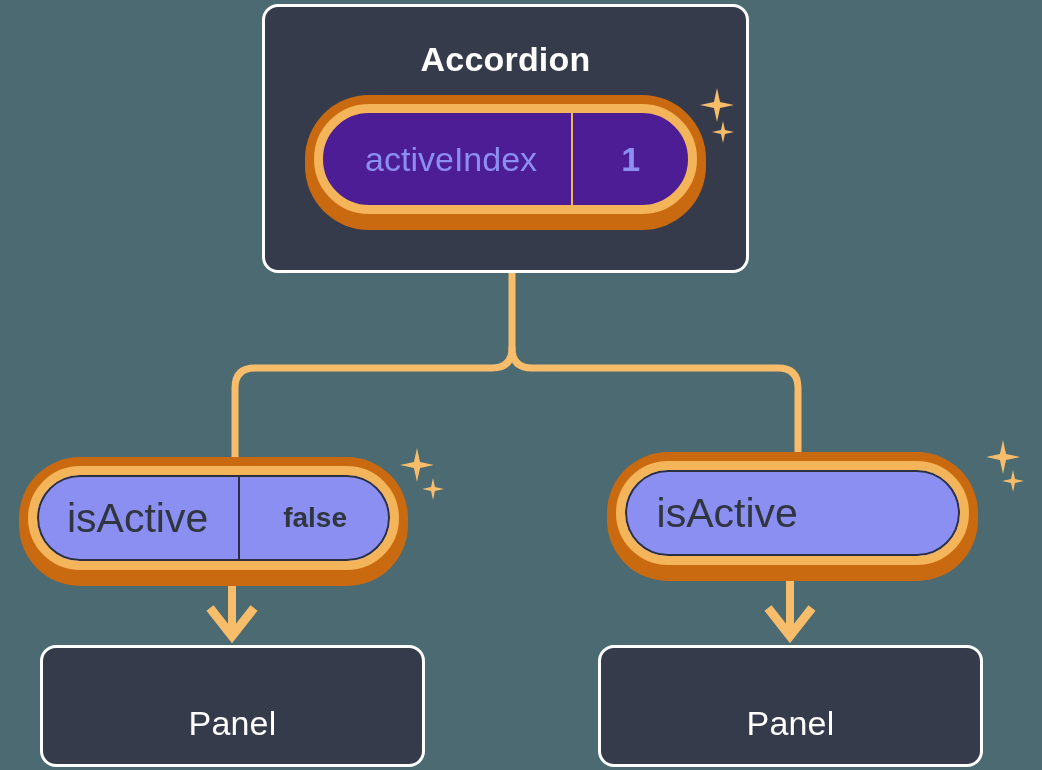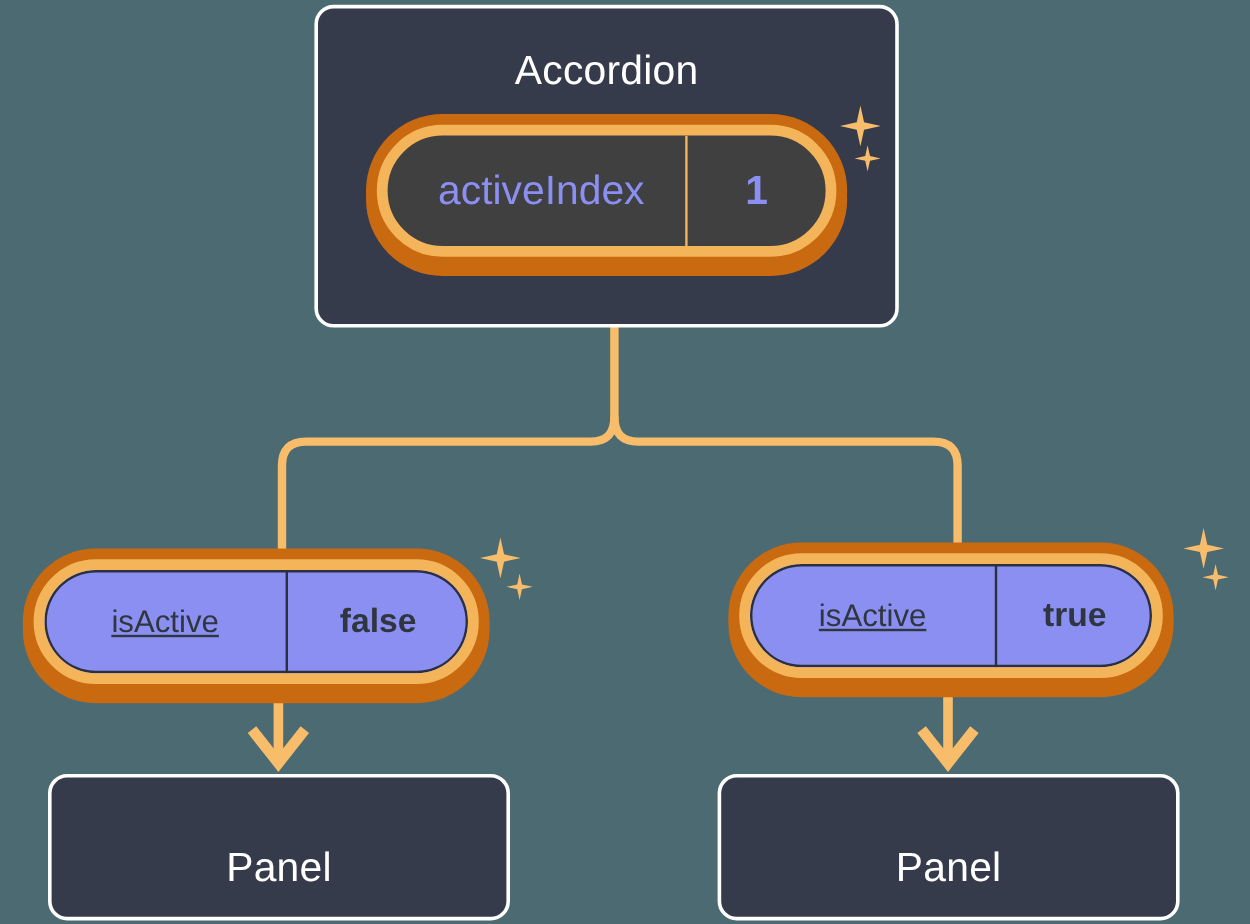--- a/index.html
+++ b/index.html
@@ -49,21 +49,21 @@
     font-weight: 400;
     letter-spacing: 0.2px;
   }
 
   #accordion-card {
     left: 262px;
     top: 4px;
     width: 487px;
     height: 269px;
   }
-  #accordion-card .card-title { top: 33px; }
+  #accordion-card .card-title { top: 33px; font-weight: bold; }
 
   #panel-left {
     left: 40px;
     top: 645px;
     width: 385px;
     height: 122px;
   }
   #panel-right {
     left: 598px;
     top: 645px;
@@ -91,21 +91,21 @@
   .pill-seg {
     display: flex;
     align-items: center;
     justify-content: center;
     box-sizing: border-box;
     white-space: nowrap;
   }
 
   
   .pill-dark {
-    background: #404040;
+    background: #4c1d95;
   }
   .pill-dark .pill-key {
     color: #8b8ff2;
     font-size: 34px;
     font-weight: 400;
   }
   .pill-dark .pill-val {
     color: #8b8ff2;
     font-size: 34px;
     font-weight: 700;
@@ -116,23 +116,22 @@
   .pill-purple {
     background: #8b8ff2;
     border-color: #f4b459;
     box-shadow:
        0 0 0 2px #2b3040 inset,
        0 0 0 9px #c96a11,
        0 7px 0 9px #c96a11;
   }
   .pill-purple .pill-key {
     color: #30363f;
-    font-size: 26px;
+    font-size: 41px;
     font-weight: 400;
-    text-decoration: underline;
   }
   .pill-purple .pill-val {
     color: #30363f;
     font-size: 28px;
     font-weight: 700;
     border-left: 2px solid #2b3040;
   }
 
   
   #pill-activeindex {
@@ -229,21 +228,20 @@
   <div class="sparkle spark-big" style="left:400px; top:448px;"></div>
   <div class="sparkle spark-small" style="left:422px; top:478px;"></div>
 
   <div class="card" id="panel-left">
     <div class="card-title">Panel</div>
   </div>
 
   <div class="pill-wrap" id="pill-isactive-true">
     <div class="pill pill-purple">
       <div class="pill-seg pill-key">isActive</div>
-      <div class="pill-seg pill-val">true</div>
     </div>
   </div>
   <div class="sparkle spark-big" style="left:986px; top:440px;"></div>
   <div class="sparkle spark-small" style="left:1002px; top:470px;"></div>
 
   <div class="card" id="panel-right">
     <div class="card-title">Panel</div>
   </div>
 
 </div>

